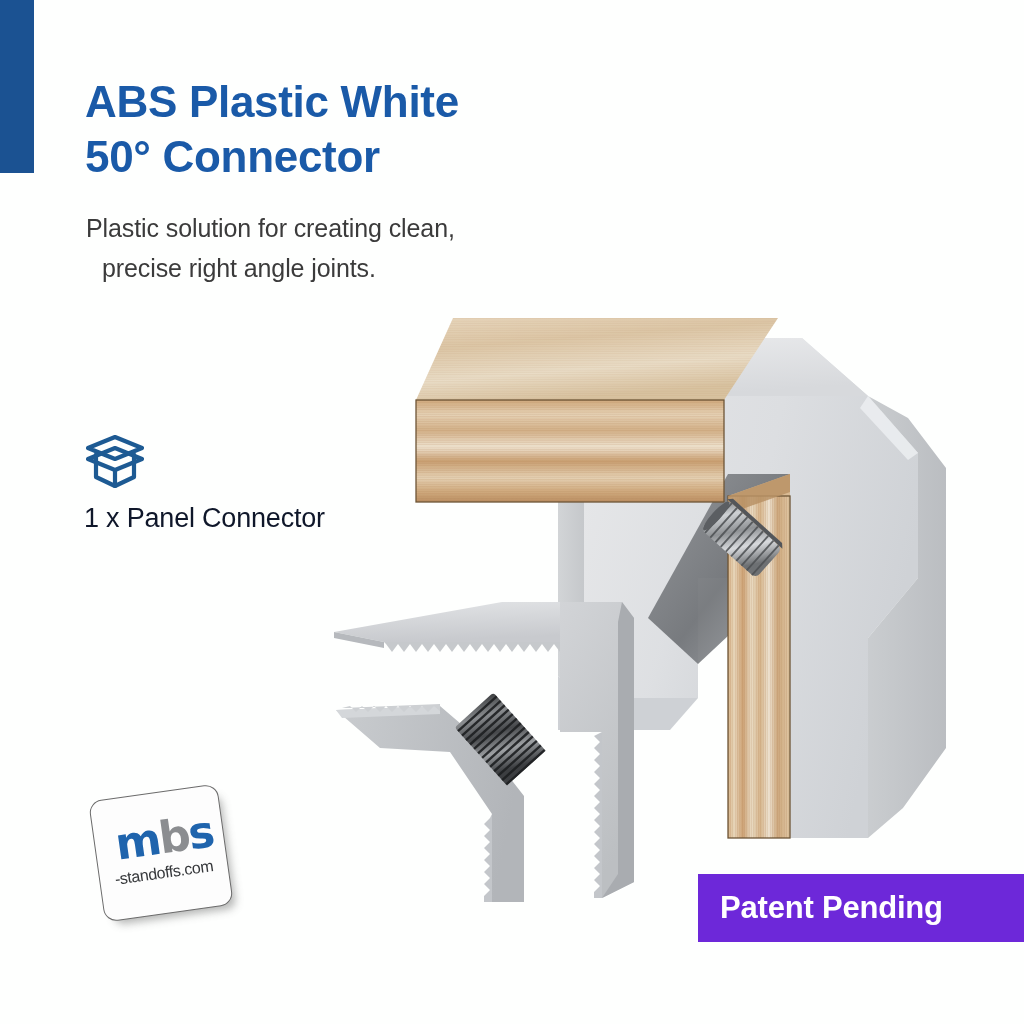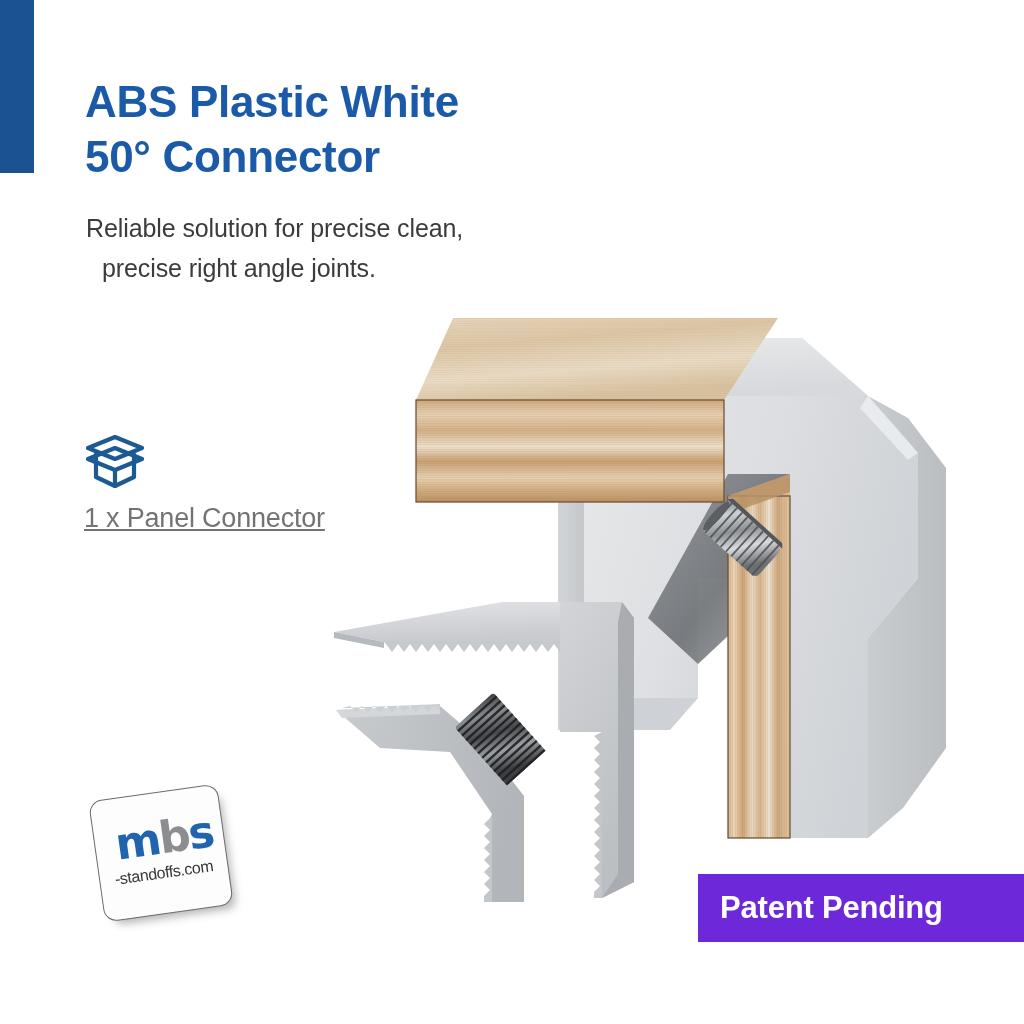--- a/index.html
+++ b/index.html
@@ -30,21 +30,21 @@
     position:absolute;left:86px;top:208px;width:560px;
     color:#3b3b3b;font-size:25px;line-height:40px;font-weight:normal;
     letter-spacing:-0.1px;
   }
   .subtitle .l2{display:block;margin-left:16px;}
 
   
   .pkg-icon{position:absolute;left:82px;top:434px;width:66px;height:58px;}
   .pkg-label{
     position:absolute;left:84px;top:503px;
-    color:#737373;font-size:27px;letter-spacing:-0.2px;white-space:nowrap;text-decoration:underline;
+    color:#0f172a;font-size:27px;letter-spacing:-0.2px;white-space:nowrap;
   }
 
   
   .logo-wrap{
     position:absolute;left:88px;top:786px;width:152px;height:140px;
   }
   .logo-card{
     position:absolute;left:8px;top:6px;width:128px;height:120px;
     background:#fdfdfd;border:1.6px solid #6b6b6b;border-radius:13px;
     transform:rotate(-8deg);
@@ -85,21 +85,21 @@
 <div id="canvas">
 
   <div class="accent-bar"></div>
 
   <div class="title">
     <span>ABS Plastic White</span>
     <span class="l2">50° Connector</span>
   </div>
 
   <div class="subtitle">
-    <span>Reliable solution for precise clean,</span>
+    <span>Plastic solution for creating clean,</span>
     <span class="l2">precise right angle joints.</span>
   </div>
 
   <div class="pkg-icon">
     <svg viewBox="0 0 66 58" fill="none" stroke="#1d5a93" stroke-width="4.2" stroke-linejoin="round" stroke-linecap="round">
       <path d="M33 3 L60 14 L33 25 L6 14 Z"></path>
       <path d="M33 14 L60 25 L33 36 L6 25 Z"></path>
       <path d="M14 20.5 L14 43 L33 52 L52 43 L52 20.5"></path>
       <path d="M33 36 L33 52"></path>
     </svg>

